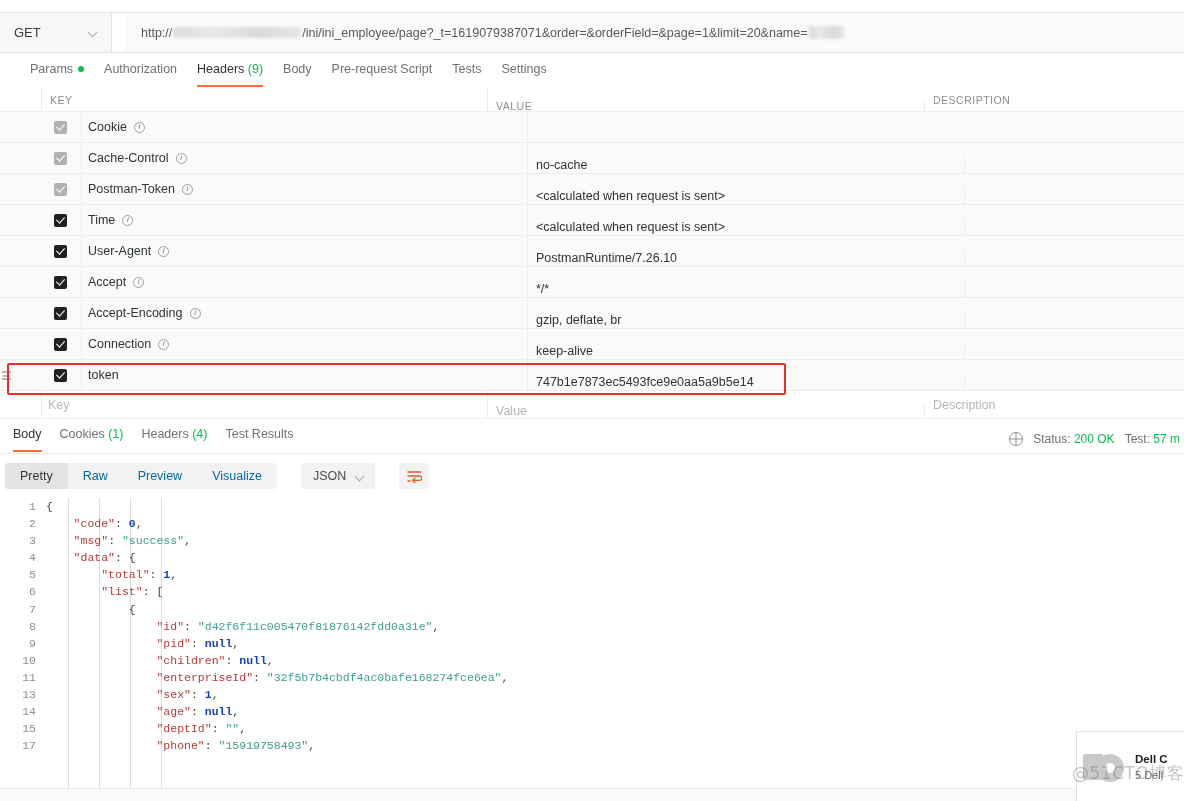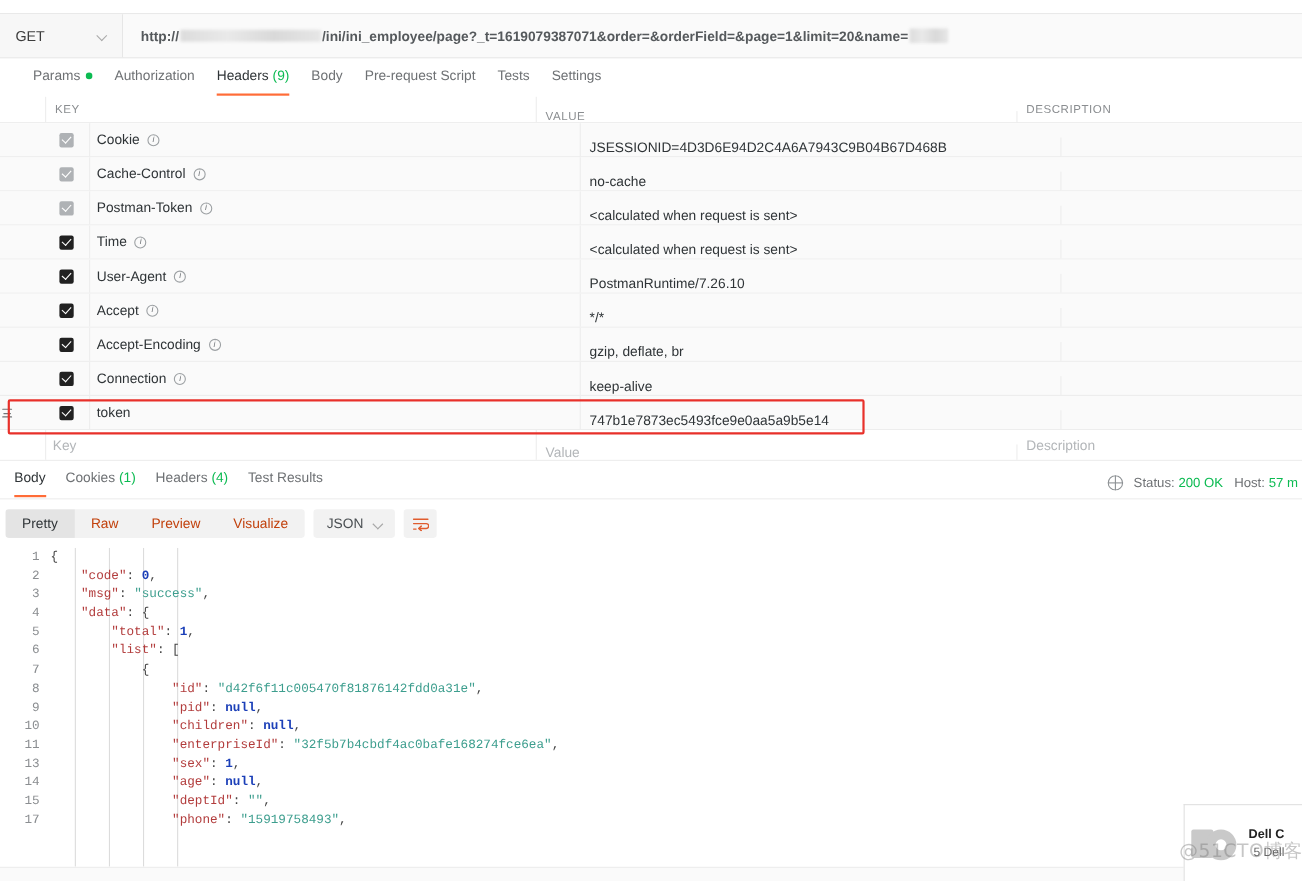--- a/index.html
+++ b/index.html
@@ -13,20 +13,21 @@
   body { position: relative; }
 
   
   .urlbar {
     position: absolute; left: 0; top: 12px;
     width: 1184px; height: 41px;
     display: flex; align-items: stretch;
     border: 1px solid #e4e4e4;
     border-left: none; border-right: none;
     background: #fff;
+    gap: 13px;
   }
   .method-box {
     width: 112px; display: flex; align-items: center;
     justify-content: space-between;
     padding: 0 13px 0 14px;
     background: #f7f7f7;
     border-right: 1px solid #e4e4e4;
     font-size: 13px; color: #3c3c3c;
     cursor: pointer;
   }
@@ -40,21 +41,20 @@
     border-bottom: 1.4px solid #6b6b6b;
     transform: rotate(45deg);
   }
   .url-input {
     flex: 1; display: flex; align-items: center;
     padding-left: 16px;
     font-size: 12.5px; color: #55595c;
     background: #fafafa;
     white-space: nowrap; overflow: hidden;
     cursor: text;
-    font-weight: bold;
   }
   .redact {
     display: inline-block;
     background: linear-gradient(90deg,#dcdcdc,#e9e9e9,#d9d9d9,#e6e6e6);
     filter: blur(1.6px);
     border-radius: 1px;
     vertical-align: middle;
   }
   .redact.host { width: 128px; height: 11px; margin: 0 1px; }
   .redact.nameval { width: 35px; height: 13px; margin-left: 1px; }
@@ -199,30 +199,30 @@
   .globe::after {
     content: ""; position: absolute; left: -1.2px; right: -1.2px; top: 50%;
     height: 0; border-top: 1.2px solid #8d9194; transform: translateY(-50%);
   }
   .ok { color: #0cbb52; }
 
   
   .view-bar {
     position: absolute; left: 0; top: 462px;
     width: 1184px; height: 28px;
-    display: flex; align-items: center; gap: 8px;
+    display: flex; align-items: center; gap: 24px;
     padding-left: 5px; font-size: 12.5px;
   }
   .seg {
     display: flex; background: #f2f2f2; border-radius: 3px; overflow: hidden;
     height: 26px;
   }
   .seg > div {
     padding: 0 15px; display: flex; align-items: center;
-    color: #c2410c; cursor: pointer;
+    color: #0369a1; cursor: pointer;
   }
   .seg > div.active { background: #e4e4e4; color: #2f3437; }
   .fmt {
     display: flex; align-items: center; gap: 10px;
     height: 26px; padding: 0 10px 0 12px;
     background: #f2f2f2; border-radius: 3px;
     color: #4a4f52; cursor: pointer;
   }
   .wrapbtn {
     width: 30px; height: 26px; background: #f2f2f2; border-radius: 3px;
@@ -281,21 +281,21 @@
     background: #c9c9c9; border-radius: 2px;
   }
   .ad-thumb .gear {
     position: absolute; left: 13px; top: 8px; width: 28px; height: 28px;
     border-radius: 50%; background: #c9c9c9;
   }
   .ad-thumb .gear::after {
     content: ""; position: absolute; left: 9px; top: 9px;
     width: 10px; height: 10px; border-radius: 50%; background: #fff;
   }
-  .ad-text { overflow: hidden; white-space: nowrap; text-align: right; }
+  .ad-text { overflow: hidden; white-space: nowrap; }
   .ad-title { font-size: 11.5px; font-weight: bold; color: #222; }
   .ad-sub { font-size: 11px; color: #666; margin-top: 4px; }
   .wm {
     position: absolute; left: 1072px; top: 762px;
     font-size: 17px; color: rgba(120,120,120,.42);
     letter-spacing: .5px; z-index: 9; white-space: nowrap;
     font-family: "DejaVu Sans", sans-serif;
   }
   .topstrip { position: absolute; left:0; top:0; width:1184px; height:11px; background:#fff; }
 </style>
@@ -336,23 +336,20 @@
   </div>
   <div id="rows">
       <div class="hrow body">
         <div class="c-check">
           <span class="cb "></span>
         </div>
         <div class="c-key">
           <span>Cookie</span>
           <span class="info-i">i</span>
         </div>
-        <div class="c-val">
-          <span>JSESSIONID=4D3D6E94D2C4A6A7943C9B04B67D468B</span>
-        </div>
         <div class="c-desc">
           <span></span>
         </div>
       </div>
       <div class="hrow body">
         <div class="c-check">
           <span class="cb "></span>
         </div>
         <div class="c-key">
           <span>Cache-Control</span>
@@ -487,21 +484,21 @@
 <div class="resp-bar">
   <div class="resp-tabs">
     <div class="resp-tab active"><span>Body</span></div>
     <div class="resp-tab"><span>Cookies</span> <span class="cnt-green">(1)</span></div>
     <div class="resp-tab"><span>Headers</span> <span class="cnt-green">(4)</span></div>
     <div class="resp-tab"><span>Test Results</span></div>
   </div>
   <div class="status-wrap">
     <span class="globe"></span>
     <span><span>Status:</span> <span class="ok">200 OK</span></span>
-    <span><span>Host:</span> <span class="ok">57 m</span></span>
+    <span><span>Test:</span> <span class="ok">57 m</span></span>
   </div>
 </div>
 
 <div class="view-bar">
   <div class="seg">
     <div class="active">Pretty</div>
     <div>Raw</div>
     <div>Preview</div>
     <div>Visualize</div>
   </div>

